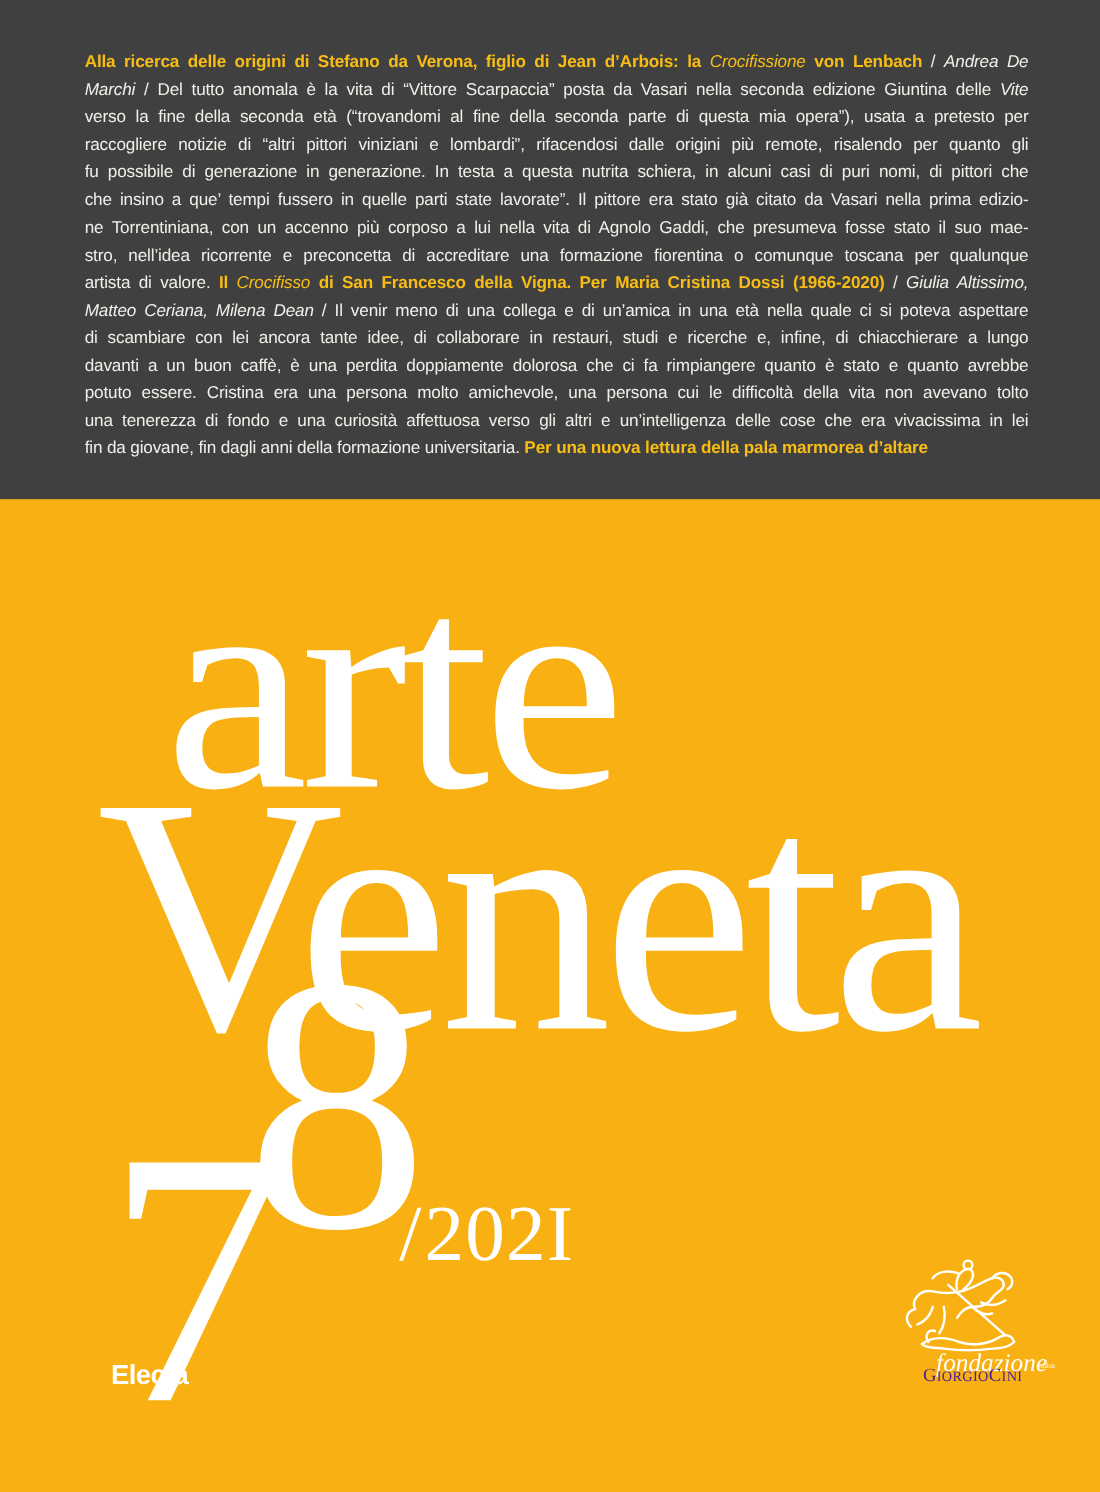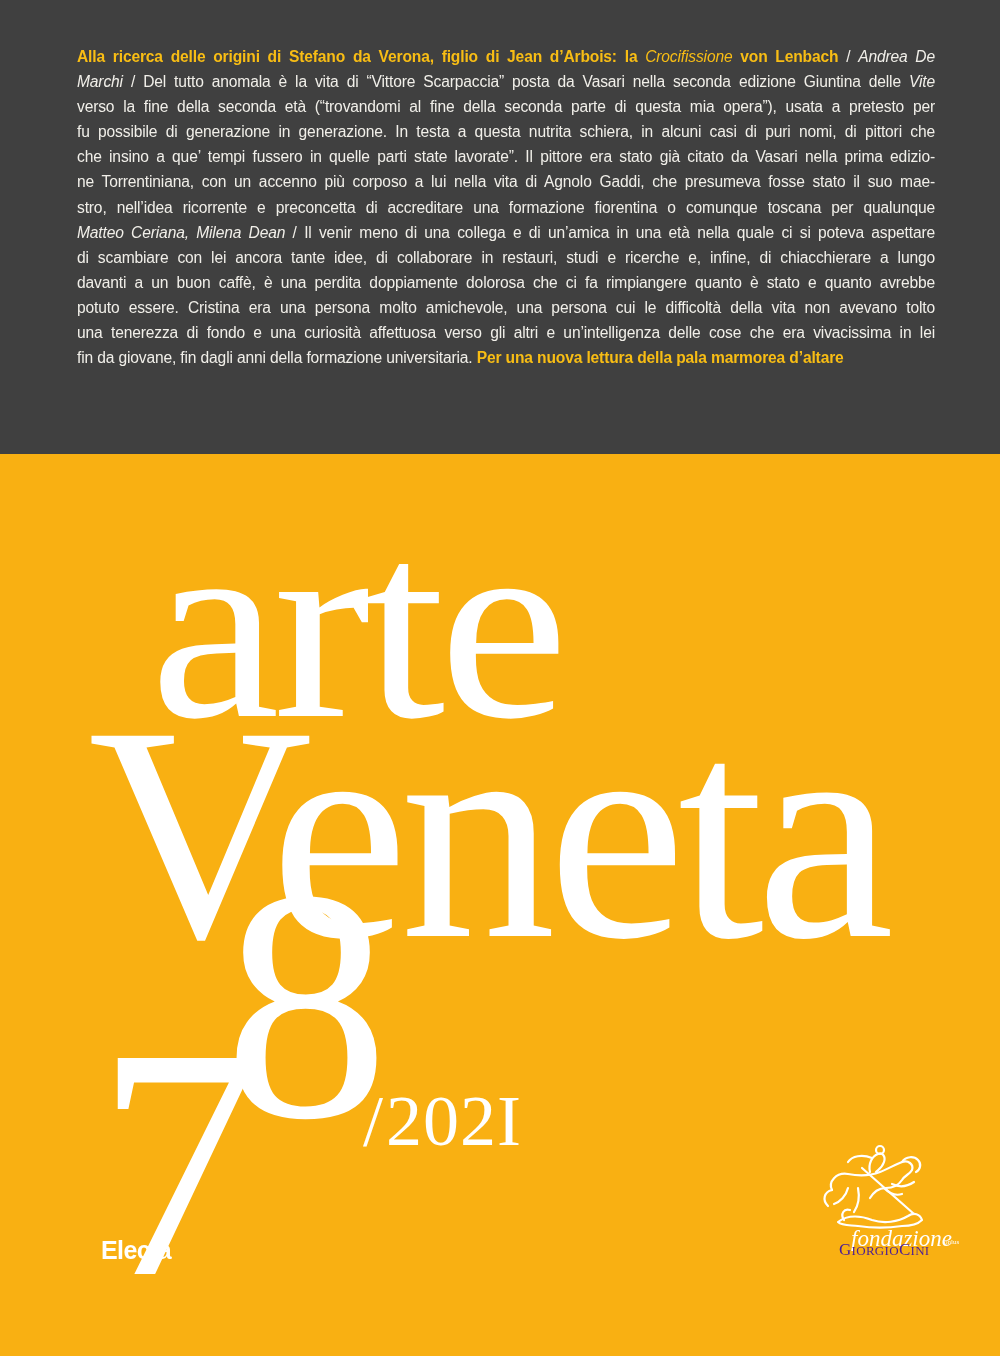--- a/index.html
+++ b/index.html
@@ -28,24 +28,26 @@
   .cini .name small{font-size:13px;}
 </style>
 </head>
 <body>
 
 <div class="dark">
   <div class="lines" id="abstract-lines">
       <div class="line"><span style="display: inline-block; word-spacing: 3.60156px;"><span class="hl">Alla ricerca delle origini di Stefano da Verona, figlio di Jean d’Arbois: la </span><span class="hl-i">Crocifissione</span><span class="hl"> von Lenbach</span><span> / </span><span class="it">Andrea De</span></span></div>
       <div class="line"><span style="display: inline-block; word-spacing: 3.85115px;"><span class="it">Marchi</span><span> / Del tutto anomala è la vita di “Vittore Scarpaccia” posta da Vasari nella seconda edizione Giuntina delle </span><span class="it">Vite</span></span></div>
       <div class="line"><span style="display: inline-block; word-spacing: 4.6028px;"><span>verso la fine della seconda età (“trovandomi al fine della seconda parte di questa mia opera”), usata a pretesto per</span></span></div>
+      <div class="line"><span style="display: inline-block; word-spacing: 6.18555px;"><span>raccogliere notizie di “altri pittori viniziani e lombardi”, rifacendosi dalle origini più remote, risalendo per quanto gli</span></span></div>
       <div class="line"><span style="display: inline-block; word-spacing: 4.15781px;"><span>fu possibile di generazione in generazione. In testa a questa nutrita schiera, in alcuni casi di puri nomi, di pittori che</span></span></div>
       <div class="line"><span style="display: inline-block; word-spacing: 3.16443px;"><span>che insino a que’ tempi fussero in quelle parti state lavorate”. Il pittore era stato già citato da Vasari nella prima edizio-</span></span></div>
       <div class="line"><span style="display: inline-block; word-spacing: 3.5625px;"><span>ne Torrentiniana, con un accenno più corposo a lui nella vita di Agnolo Gaddi, che presumeva fosse stato il suo mae-</span></span></div>
       <div class="line"><span style="display: inline-block; word-spacing: 5.91406px;"><span>stro, nell’idea ricorrente e preconcetta di accreditare una formazione fiorentina o comunque toscana per qualunque</span></span></div>
+      <div class="line"><span style="display: inline-block; word-spacing: 3.4954px;"><span>artista di valore. </span><span class="hl">Il </span><span class="hl-i">Crocifisso</span><span class="hl"> di San Francesco della Vigna. Per Maria Cristina Dossi (1966-2020)</span><span> / </span><span class="it">Giulia Altissimo,</span></span></div>
       <div class="line"><span style="display: inline-block; word-spacing: 3.16051px;"><span class="it">Matteo Ceriana, Milena Dean</span><span> / Il venir meno di una collega e di un’amica in una età nella quale ci si poteva aspettare</span></span></div>
       <div class="line"><span style="display: inline-block; word-spacing: 4.81826px;"><span>di scambiare con lei ancora tante idee, di collaborare in restauri, studi e ricerche e, infine, di chiacchierare a lungo</span></span></div>
       <div class="line"><span style="display: inline-block; word-spacing: 4.04112px;"><span>davanti a un buon caffè, è una perdita doppiamente dolorosa che ci fa rimpiangere quanto è stato e quanto avrebbe</span></span></div>
       <div class="line"><span style="display: inline-block; word-spacing: 5.00735px;"><span>potuto essere. Cristina era una persona molto amichevole, una persona cui le difficoltà della vita non avevano tolto</span></span></div>
       <div class="line"><span style="display: inline-block; word-spacing: 4.20148px;"><span>una tenerezza di fondo e una curiosità affettuosa verso gli altri e un’intelligenza delle cose che era vivacissima in lei</span></span></div>
       <div class="line last"><span style="display: inline-block;"><span>fin da giovane, fin dagli anni della formazione universitaria. </span><span class="hl">Per una nuova lettura della pala marmorea d’altare</span></span></div>
     </div>
 </div>
 
 <div class="yellow"></div>

